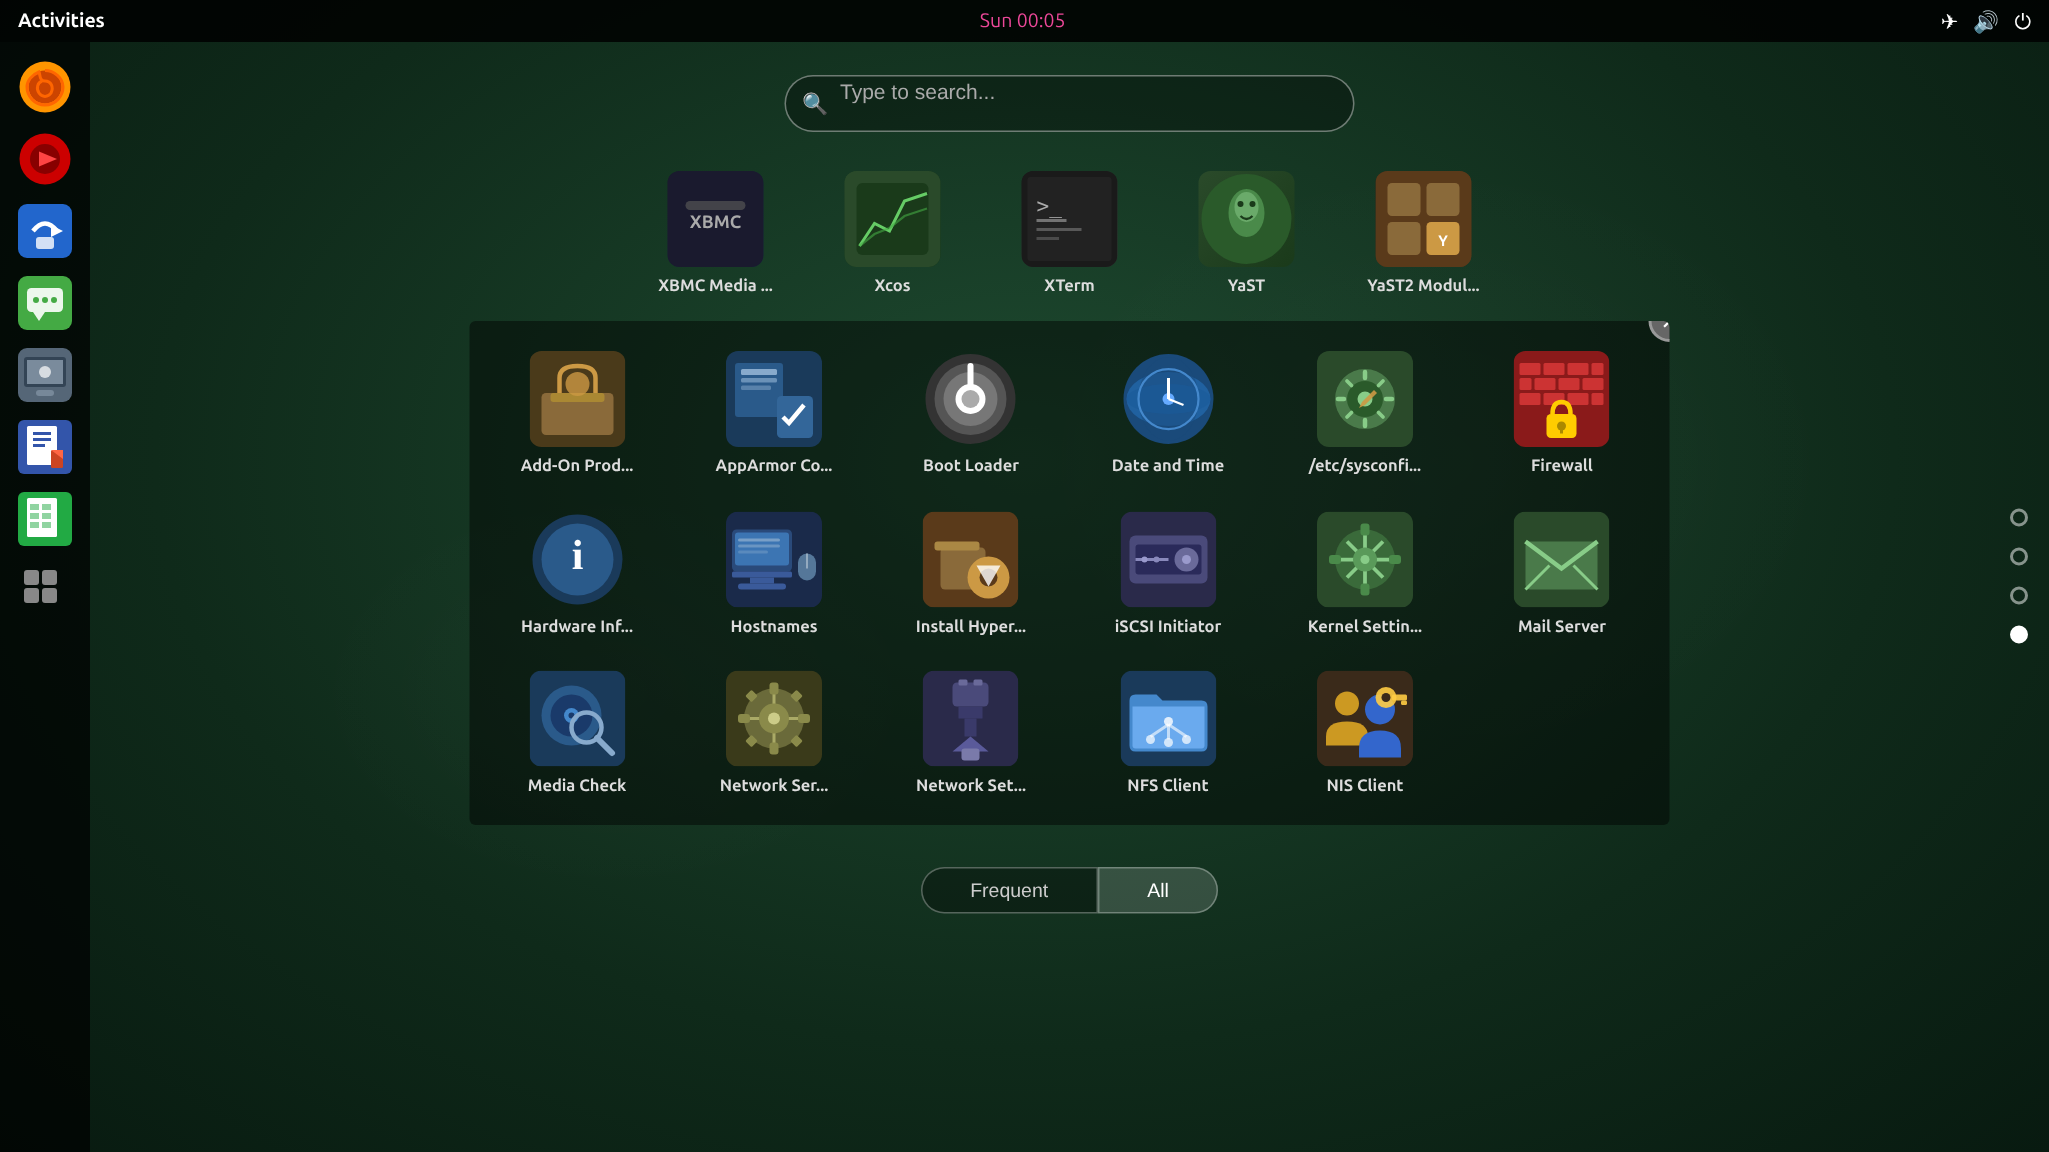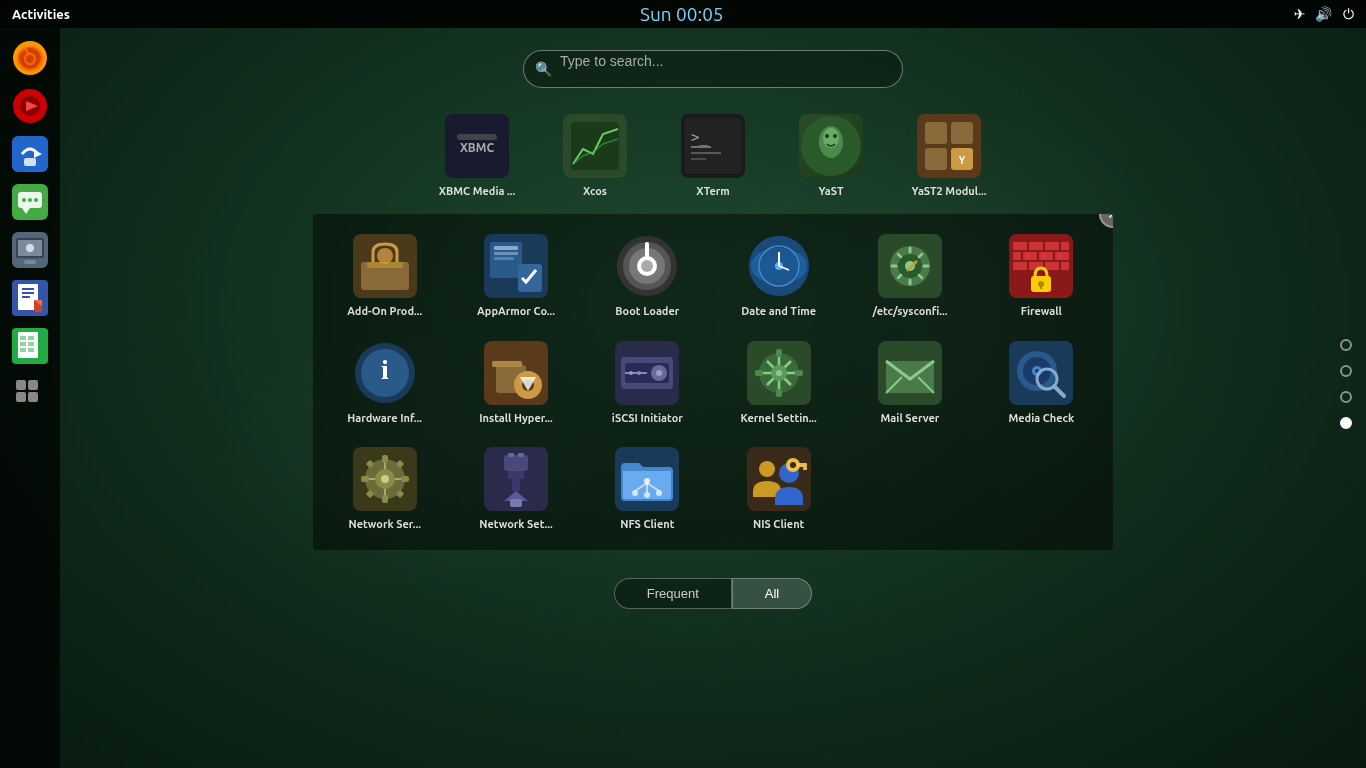--- a/index.html
+++ b/index.html
@@ -40,22 +40,22 @@
       padding: 0 12px;
       z-index: 100;
     }
     .topbar-left {
       color: #fff;
       font-size: 13px;
       font-weight: bold;
       cursor: pointer;
     }
     .topbar-center {
-      color: #7dd3fc;
-      font-size: 19px;
+      color: #ec4899;
+      font-size: 13px;
     }
     .topbar-right {
       display: flex;
       align-items: center;
       gap: 10px;
       color: #fff;
     }
     .topbar-icon {
       font-size: 14px;
       cursor: pointer;
@@ -543,20 +543,40 @@
           <div class="app-icon-wrap">
             <svg viewBox="0 0 64 64" width="64" height="64">
               <circle cx="32" cy="32" r="30" fill="#1a3a5a"></circle>
               <circle cx="32" cy="32" r="24" fill="#2a5a8a"></circle>
               <text x="32" y="38" text-anchor="middle" fill="#fff" font-size="28" font-weight="bold" font-family="serif">i</text>
             </svg>
           </div>
           <span class="app-label">Hardware Inf...</span>
         </div>
 
+        <div class="app-item">
+          <div class="app-icon-wrap">
+            <svg viewBox="0 0 64 64" width="64" height="64">
+              <rect width="64" height="64" rx="6" fill="#1a2a4a"></rect>
+              <rect x="4" y="12" width="40" height="28" rx="3" fill="#2a4a7a"></rect>
+              <rect x="6" y="14" width="36" height="22" rx="2" fill="#4488cc" opacity="0.7"></rect>
+              <rect x="4" y="40" width="40" height="4" rx="1" fill="#3a5a9a"></rect>
+              <rect x="16" y="44" width="16" height="4" fill="#3a5a9a"></rect>
+              <rect x="8" y="48" width="32" height="4" rx="2" fill="#3a5a9a"></rect>
+
+              <rect x="8" y="18" width="28" height="2" rx="1" fill="#88aacc" opacity="0.8"></rect>
+              <rect x="8" y="22" width="28" height="2" rx="1" fill="#88aacc" opacity="0.6"></rect>
+              <rect x="8" y="26" width="20" height="2" rx="1" fill="#88aacc" opacity="0.4"></rect>
+
+              <rect x="48" y="28" width="12" height="18" rx="6" fill="#557799"></rect>
+              <line x1="54" y1="28" x2="54" y2="38" stroke="#aabbcc" stroke-width="1"></line>
+            </svg>
+          </div>
+          <span class="app-label">Hostnames</span>
+        </div>
 
         <div class="app-item">
           <div class="app-icon-wrap">
             <svg viewBox="0 0 64 64" width="64" height="64">
               <rect width="64" height="64" rx="6" fill="#5a3a1a"></rect>
 
               <rect x="12" y="24" width="30" height="28" rx="3" fill="#8a6a3a"></rect>
               <rect x="8" y="20" width="30" height="6" rx="2" fill="#aa8844"></rect>
 
               <circle cx="44" cy="44" r="14" fill="#cc9944"></circle>

